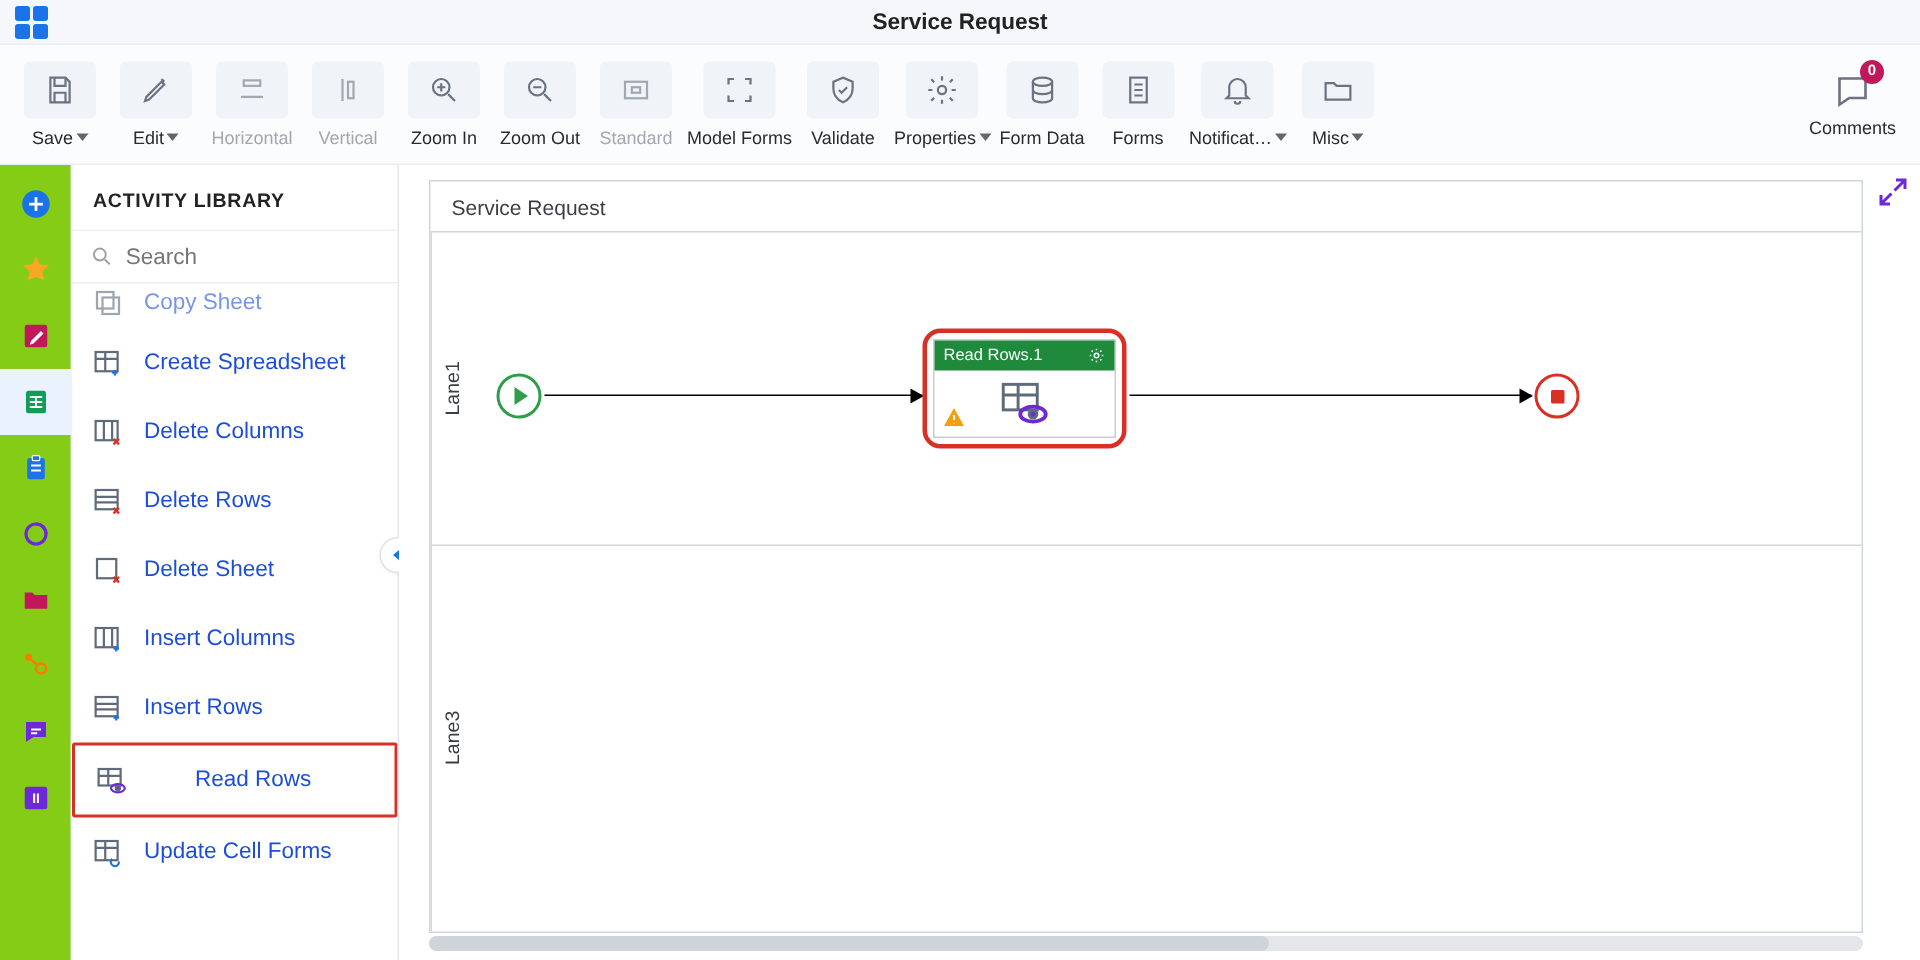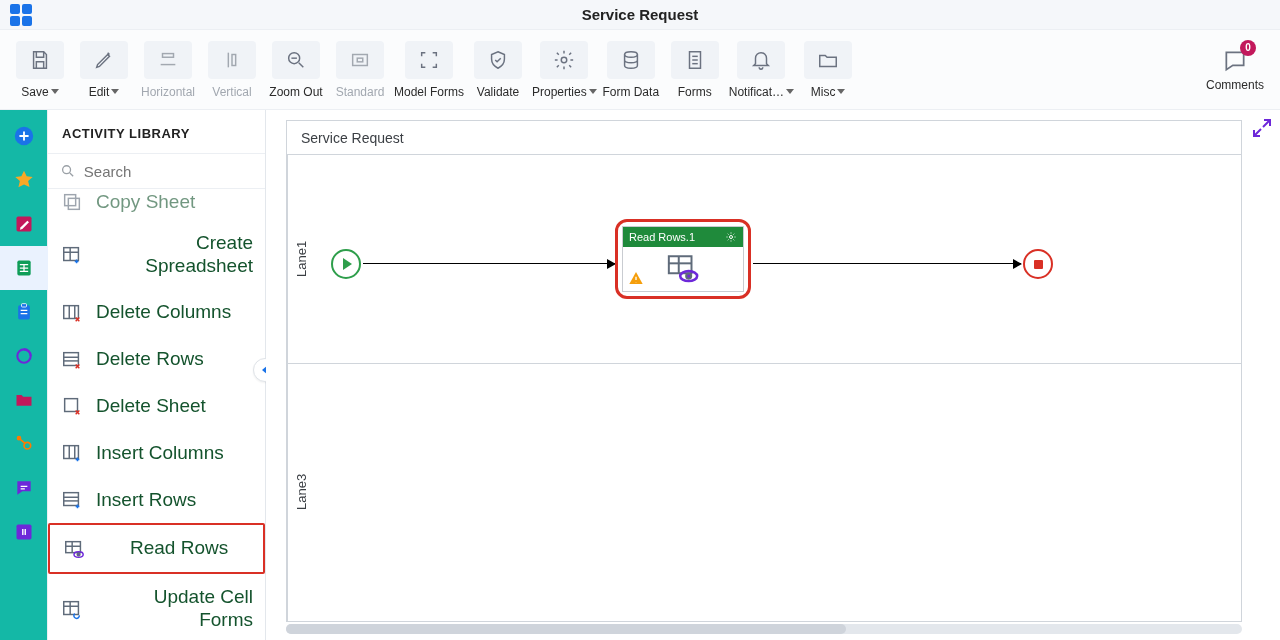--- a/index.html
+++ b/index.html
@@ -71,21 +71,21 @@
   
   .body {
     display: flex;
     height: calc(640px - 110px);
     position: relative;
   }
 
   
   .rail {
     width: 48px;
-    background: #14b8a6;
+    background: #84cc16;
     border-right: 1px solid #eceff3;
     display: flex; flex-direction: column; align-items: center;
     padding-top: 4px;
     gap: 0;
   }
   .rail .rail-item {
     width: 48px; height: 44px;
     display: flex; align-items: center; justify-content: center;
     cursor: pointer;
   }
@@ -107,21 +107,21 @@
   }
   .panel .search svg { stroke: #9aa0a6; fill: none; }
   .panel .search input { border: none; outline: none; font-size: 15px; color: #8b5cf6; width: 100%; }
   .panel .list { flex: 1; overflow: hidden; }
   .panel .item {
     display: flex; align-items: center; gap: 12px;
     padding: 12px 12px;
     cursor: grab;
   }
   .panel .item .item-icon { width: 24px; height: 22px; flex: none; }
-  .panel .item .item-label { font-size: 19px; color: #14532d; line-height: 1.2; text-align: right; }
+  .panel .item .item-label { font-size: 15px; color: #1d4ed8; line-height: 1.2; text-align: right; }
   .panel .item.highlight { border: 2px solid #d93025; border-radius: 2px; gap: 44px; }
 
   .collapse-btn {
     position: absolute; right: -12px; top: 248px;
     width: 24px; height: 24px; border-radius: 50%;
     background: #fff; border: 1px solid #dfe3e8;
     display: flex; align-items: center; justify-content: center;
     cursor: pointer;
     box-shadow: 0 1px 2px rgba(0,0,0,0.06);
   }
@@ -232,20 +232,33 @@
   </div>
   <div class="tool disabled">
     <div class="icon-box">
         <svg width="22" height="22" viewBox="0 0 24 24">
           <line x1="8" y1="4" x2="8" y2="20"></line>
           <rect x="12" y="6" width="4" height="12"></rect>
         </svg>
       </div>
     <div class="label">
         <span>Vertical</span>
+      </div>
+  </div>
+  <div class="tool">
+    <div class="icon-box">
+        <svg width="22" height="22" viewBox="0 0 24 24">
+          <circle cx="10" cy="10" r="6"></circle>
+          <line x1="15" y1="15" x2="20" y2="20"></line>
+          <line x1="7" y1="10" x2="13" y2="10"></line>
+          <line x1="10" y1="7" x2="10" y2="13"></line>
+        </svg>
+      </div>
+    <div class="label">
+        <span>Zoom In</span>
       </div>
   </div>
   <div class="tool">
     <div class="icon-box">
         <svg width="22" height="22" viewBox="0 0 24 24">
           <circle cx="10" cy="10" r="6"></circle>
           <line x1="15" y1="15" x2="20" y2="20"></line>
           <line x1="7" y1="10" x2="13" y2="10"></line>
         </svg>
       </div>

